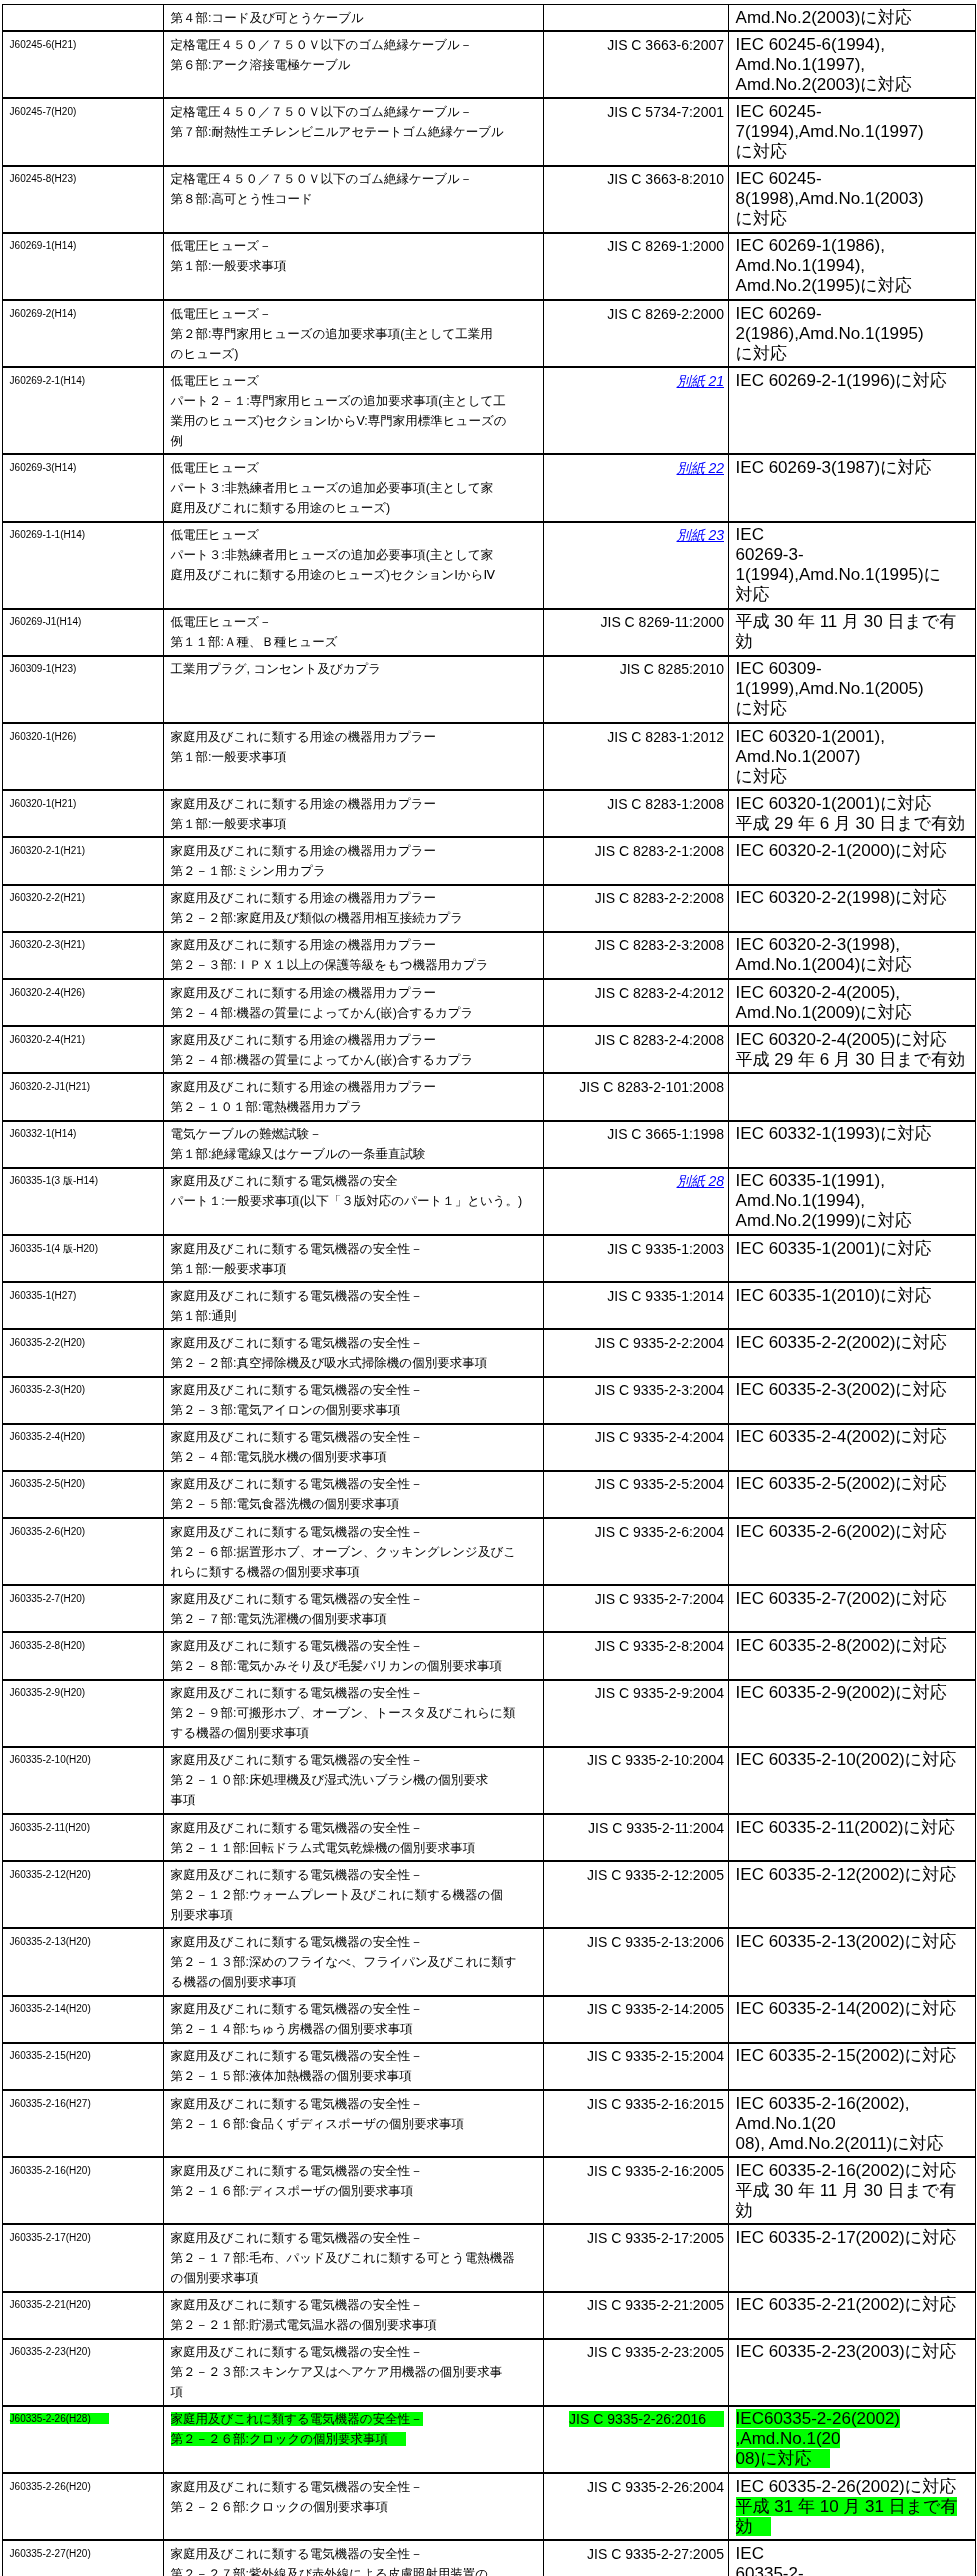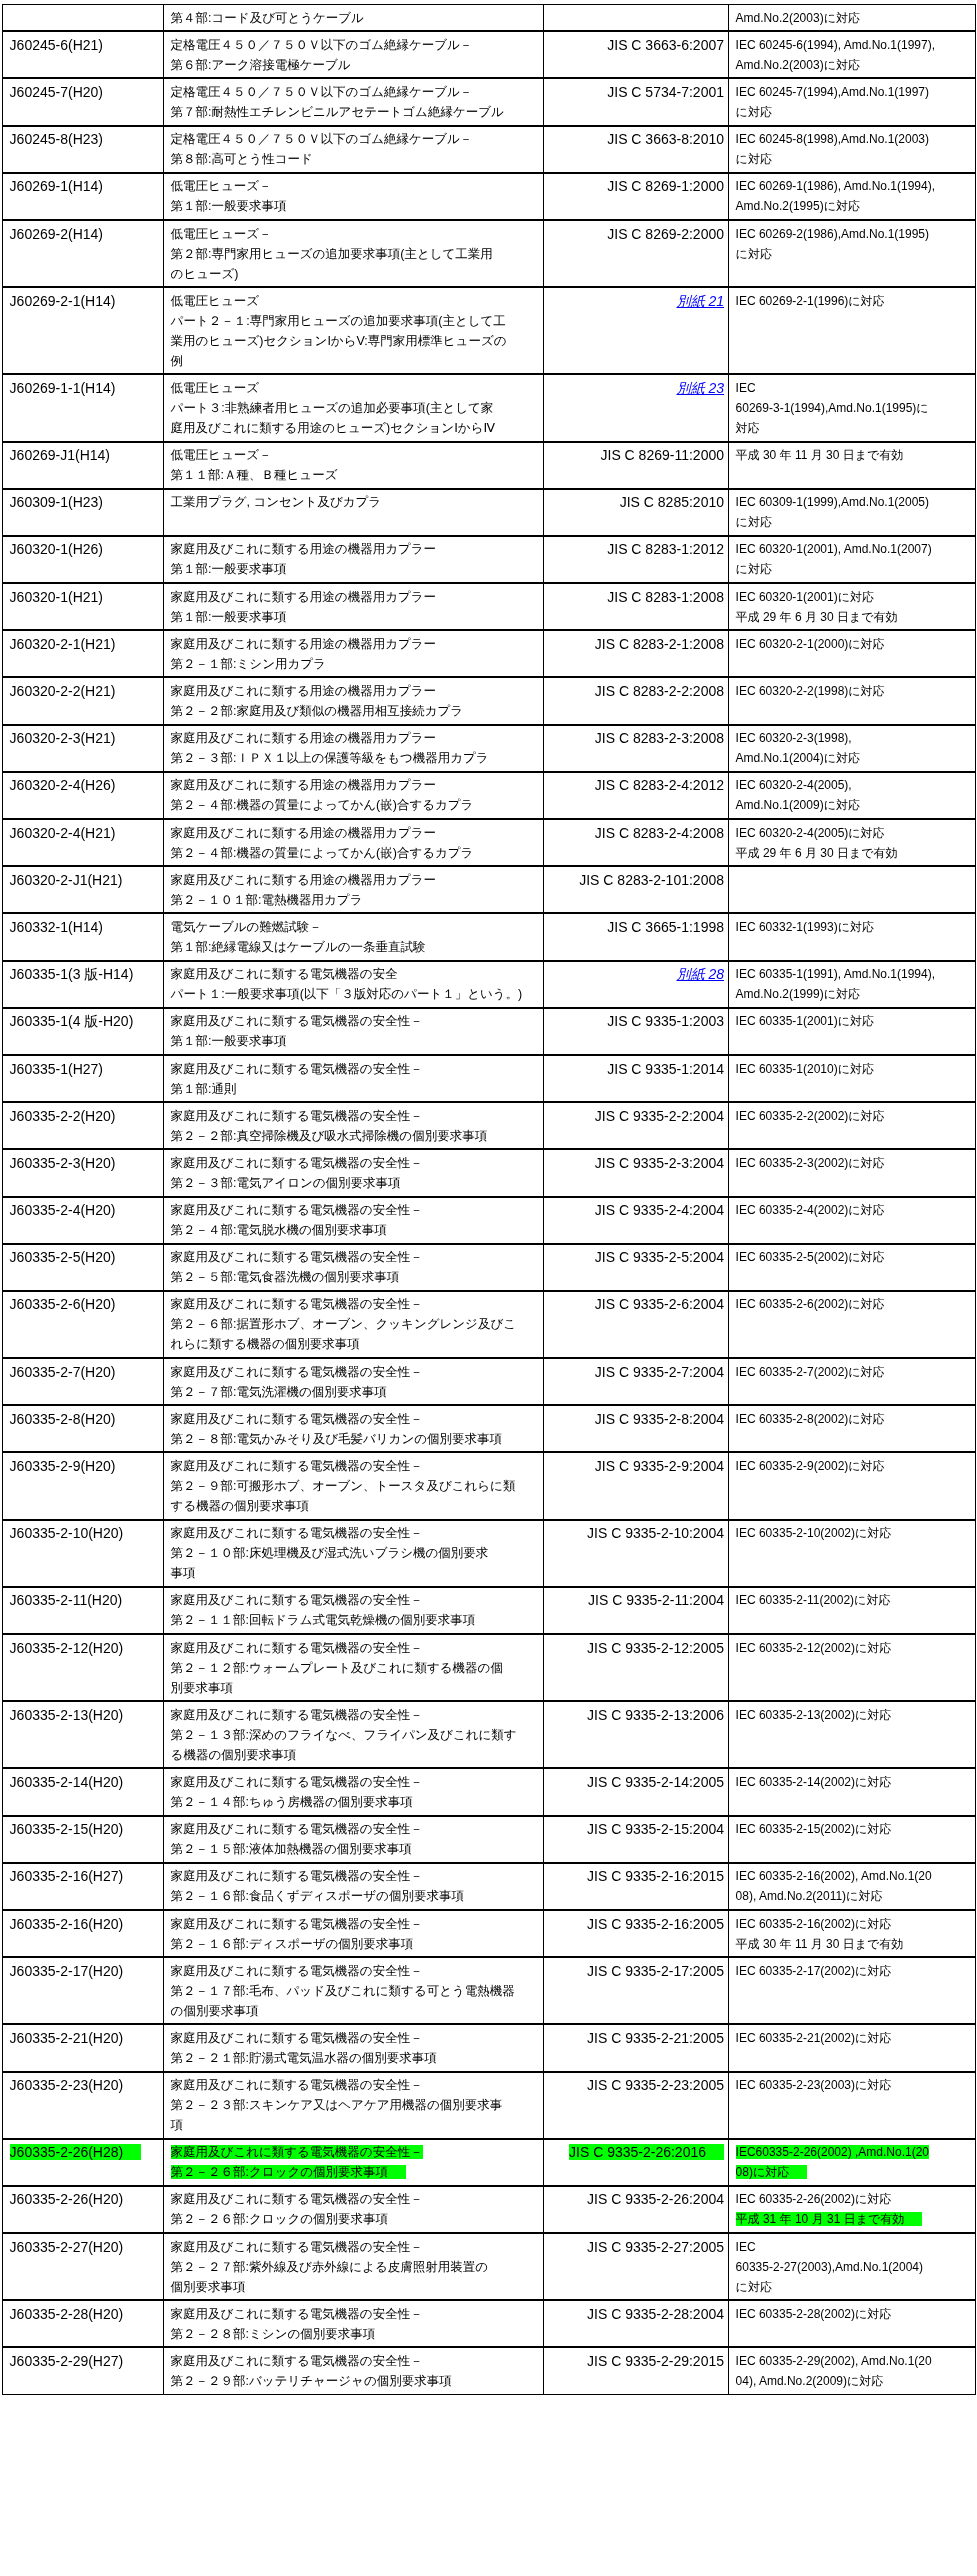--- a/index.html
+++ b/index.html
@@ -11,23 +11,23 @@
     border-top-width:2px;
     vertical-align:top;
     padding:2.6px 6.6px;
     font-size:12.5px;
     line-height:20px;
     white-space:pre-line;
     overflow-wrap:break-word;
     word-break:normal;
   }
   tr:first-child td{border-top-width:1.3px;}
-  td.c-id{font-size:14px;padding-left:6.6px;}
+  td.c-id{font-size:10px;padding-left:6.6px;}
   td.c-jis{font-size:14px;text-align:right;padding-left:4px;padding-right:4px;}
-  td.c-iec{font-size:12px;}
+  td.c-iec{font-size:17px;}
   a.doc-link{color:#0000ff;text-decoration:underline;cursor:pointer;font-style:italic;}
   mark{background:#00ff00;color:inherit;padding:0 18px 0 0;}
 </style>
 </head>
 <body>
 
 <div class="page">
   <table class="std">
     <colgroup>
       <col style="width:161px">
@@ -87,20 +87,28 @@
         <tr>
     <td class="c-id">J60269-2-1(H14)</td>
     <td class="c-title">低電圧ヒューズ
 パート２－１:専門家用ヒューズの追加要求事項(主として工
 業用のヒューズ)セクションIからV:専門家用標準ヒューズの
 例</td>
     <td class="c-jis"><a class="doc-link" href="#">別紙 21</a></td>
     <td class="c-iec">IEC 60269-2-1(1996)に対応</td>
   </tr>
         <tr>
+    <td class="c-id">J60269-3(H14)</td>
+    <td class="c-title">低電圧ヒューズ
+パート３:非熟練者用ヒューズの追加必要事項(主として家
+庭用及びこれに類する用途のヒューズ)</td>
+    <td class="c-jis"><a class="doc-link" href="#">別紙 22</a></td>
+    <td class="c-iec">IEC 60269-3(1987)に対応</td>
+  </tr>
+        <tr>
     <td class="c-id">J60269-1-1(H14)</td>
     <td class="c-title">低電圧ヒューズ
 パート３:非熟練者用ヒューズの追加必要事項(主として家
 庭用及びこれに類する用途のヒューズ)セクションⅠからⅣ</td>
     <td class="c-jis"><a class="doc-link" href="#">別紙 23</a></td>
     <td class="c-iec">IEC
 60269-3-1(1994),Amd.No.1(1995)に
 対応</td>
   </tr>
         <tr>

